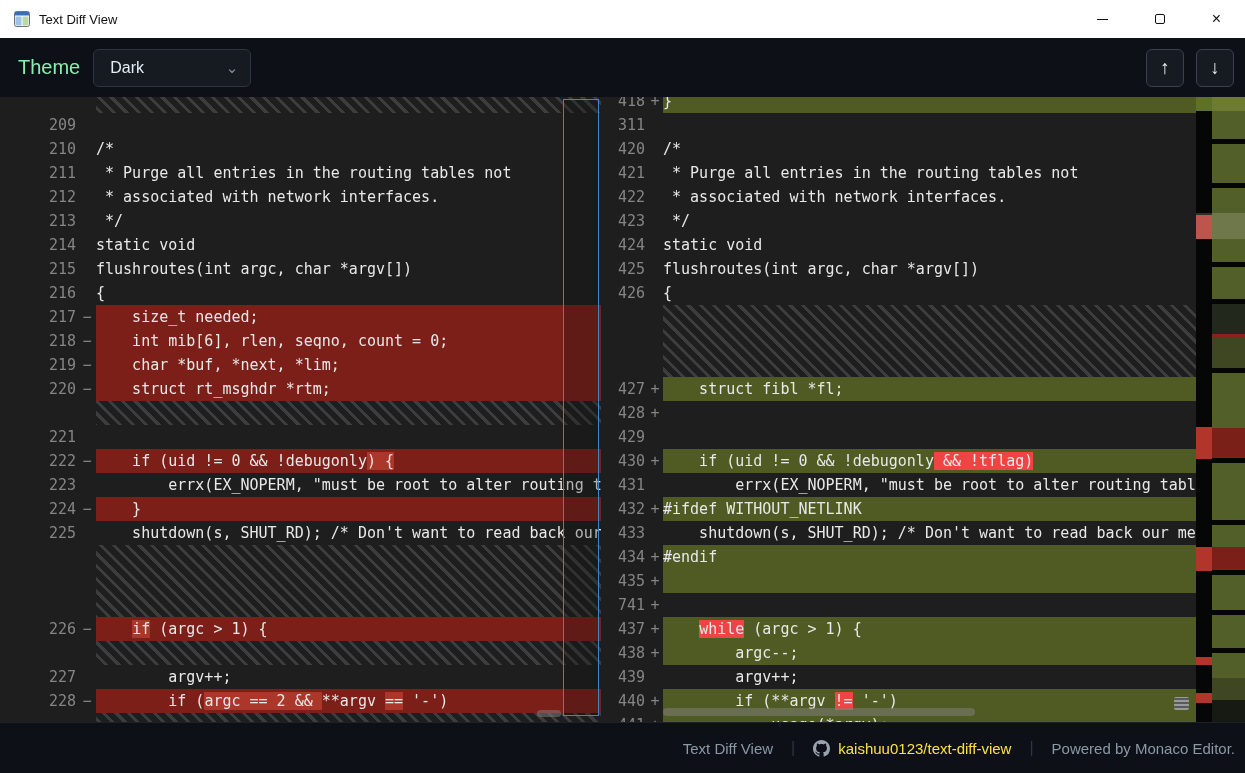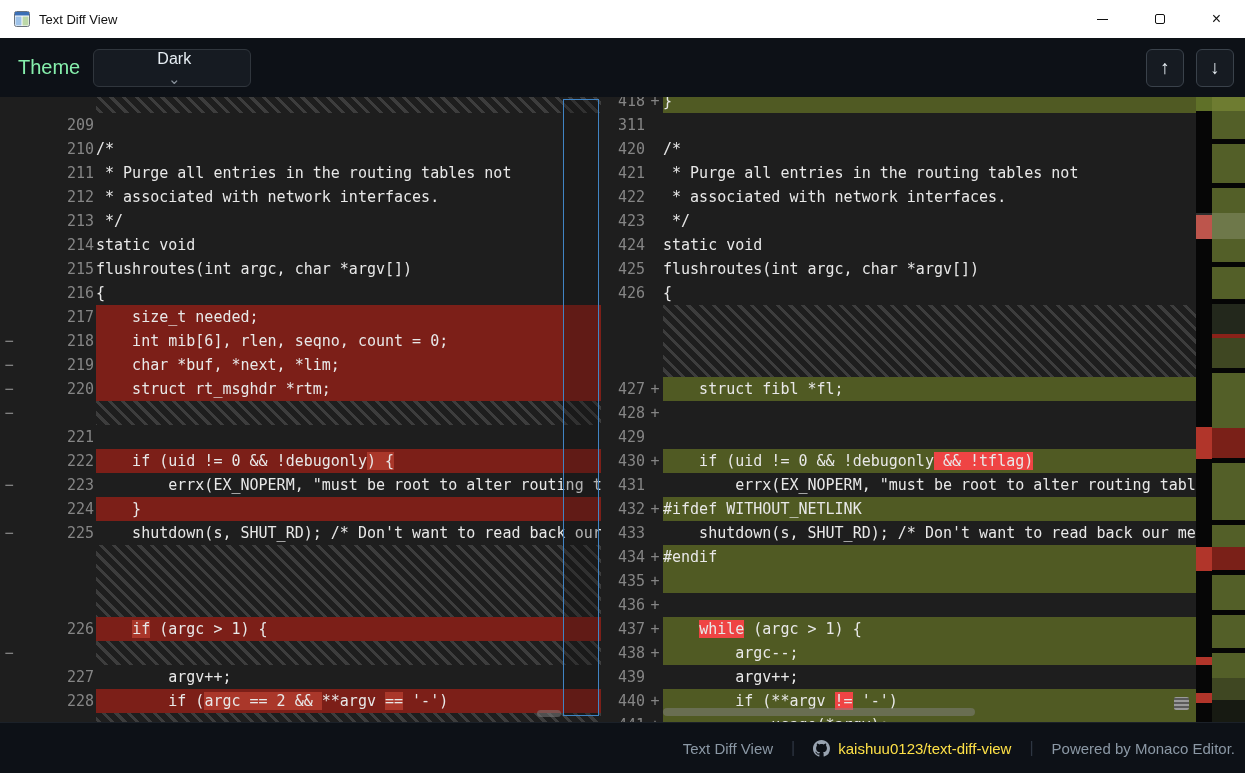--- a/index.html
+++ b/index.html
@@ -13,38 +13,38 @@
   .win-controls { margin-left:auto; display:flex; height:100%; }
   .win-btn { width:57px; height:100%; display:flex; align-items:center; justify-content:center; color:#111; cursor:default; }
   .min-glyph { width:11px; border-top:1.2px solid #111; display:block; }
   .max-glyph { width:10px; height:10px; border:1.2px solid #111; border-radius:2px; display:block; }
   .close-glyph { font-size:16px; line-height:1; }
 
   
   .toolbar { height:59px; background:#0d1117; display:flex; align-items:center; }
   .theme-label { color:#86efac; font-size:20px; margin-left:18px; }
   .theme-select { margin-left:13px; width:158px; height:38px; background:#161b22; border:1px solid #30363d;
-                  border-radius:6px; display:flex; align-items:center; color:#e6edf3; font-size:16px; padding:0 12px 0 16px;flex-direction:column; }
+                  border-radius:6px; display:flex; align-items:center; color:#e6edf3; font-size:16px; padding:0 12px 0 16px; }
   .theme-value { flex:1; }
   .chevron { color:#8b949e; font-size:15px; line-height:1; }
   .nav-buttons { margin-left:auto; margin-right:11px; display:flex; gap:12px; }
   .nav-btn { width:38px; height:38px; background:#161b22; border:1px solid #3a424b; border-radius:6px;
              color:#e6edf3; font-size:19px; display:flex; align-items:center; justify-content:center; }
 
   
   .editor { height:625px; display:flex; position:relative; background:#1e1e1e; overflow:hidden; }
   .pane { position:relative; overflow:hidden; font-family:"DejaVu Sans Mono", monospace; font-size:15px; }
   .pane-left  { width:601px; }
   .pane-right { width:644px; }
   .rows { position:absolute; top:-8px; left:0; }
   .pane-left  .rows { width:601px; }
   .pane-right .rows { width:595px; }
   .row { display:flex; height:24px; line-height:24px; }
   .gut { display:flex; flex-shrink:0; }
-  .pane-left  .gut { width:96px;flex-direction:column; }
+  .pane-left  .gut { width:96px; }
   .pane-right .gut { width:62px; }
   .num { flex:1; text-align:right; color:#858585; padding-right:2px; }
   .mark { text-align:center; color:#858585; }
   .pane-left  .mark { width:18px; }
   .pane-right .mark { width:16px; }
   .code { flex:1; white-space:pre; overflow:hidden; color:#e8e8e8; }
   .row.del .code { background:#7c1f18; }
   .row.add .code { background:#505a23; }
   .row.fill .code { background:repeating-linear-gradient(45deg,#1e1e1e 0 6px,#3d3d3d 6px 9px); background-attachment:fixed; }
   .row.del .ihl { background:#aa372a; }
@@ -451,21 +451,21 @@
         </div>
         <div class="row add">
           <span class="gut">
             <span class="num">435</span>
             <span class="mark">+</span>
           </span>
           <span class="code"></span>
         </div>
         <div class="row add">
           <span class="gut">
-            <span class="num">436</span>
+            <span class="num">741</span>
             <span class="mark">+</span>
           </span>
         </div>
         <div class="row add">
           <span class="gut">
             <span class="num">437</span>
             <span class="mark">+</span>
           </span>
           <span class="code">    <span class="ihl">while</span> (argc &gt; 1) {</span>
         </div>

